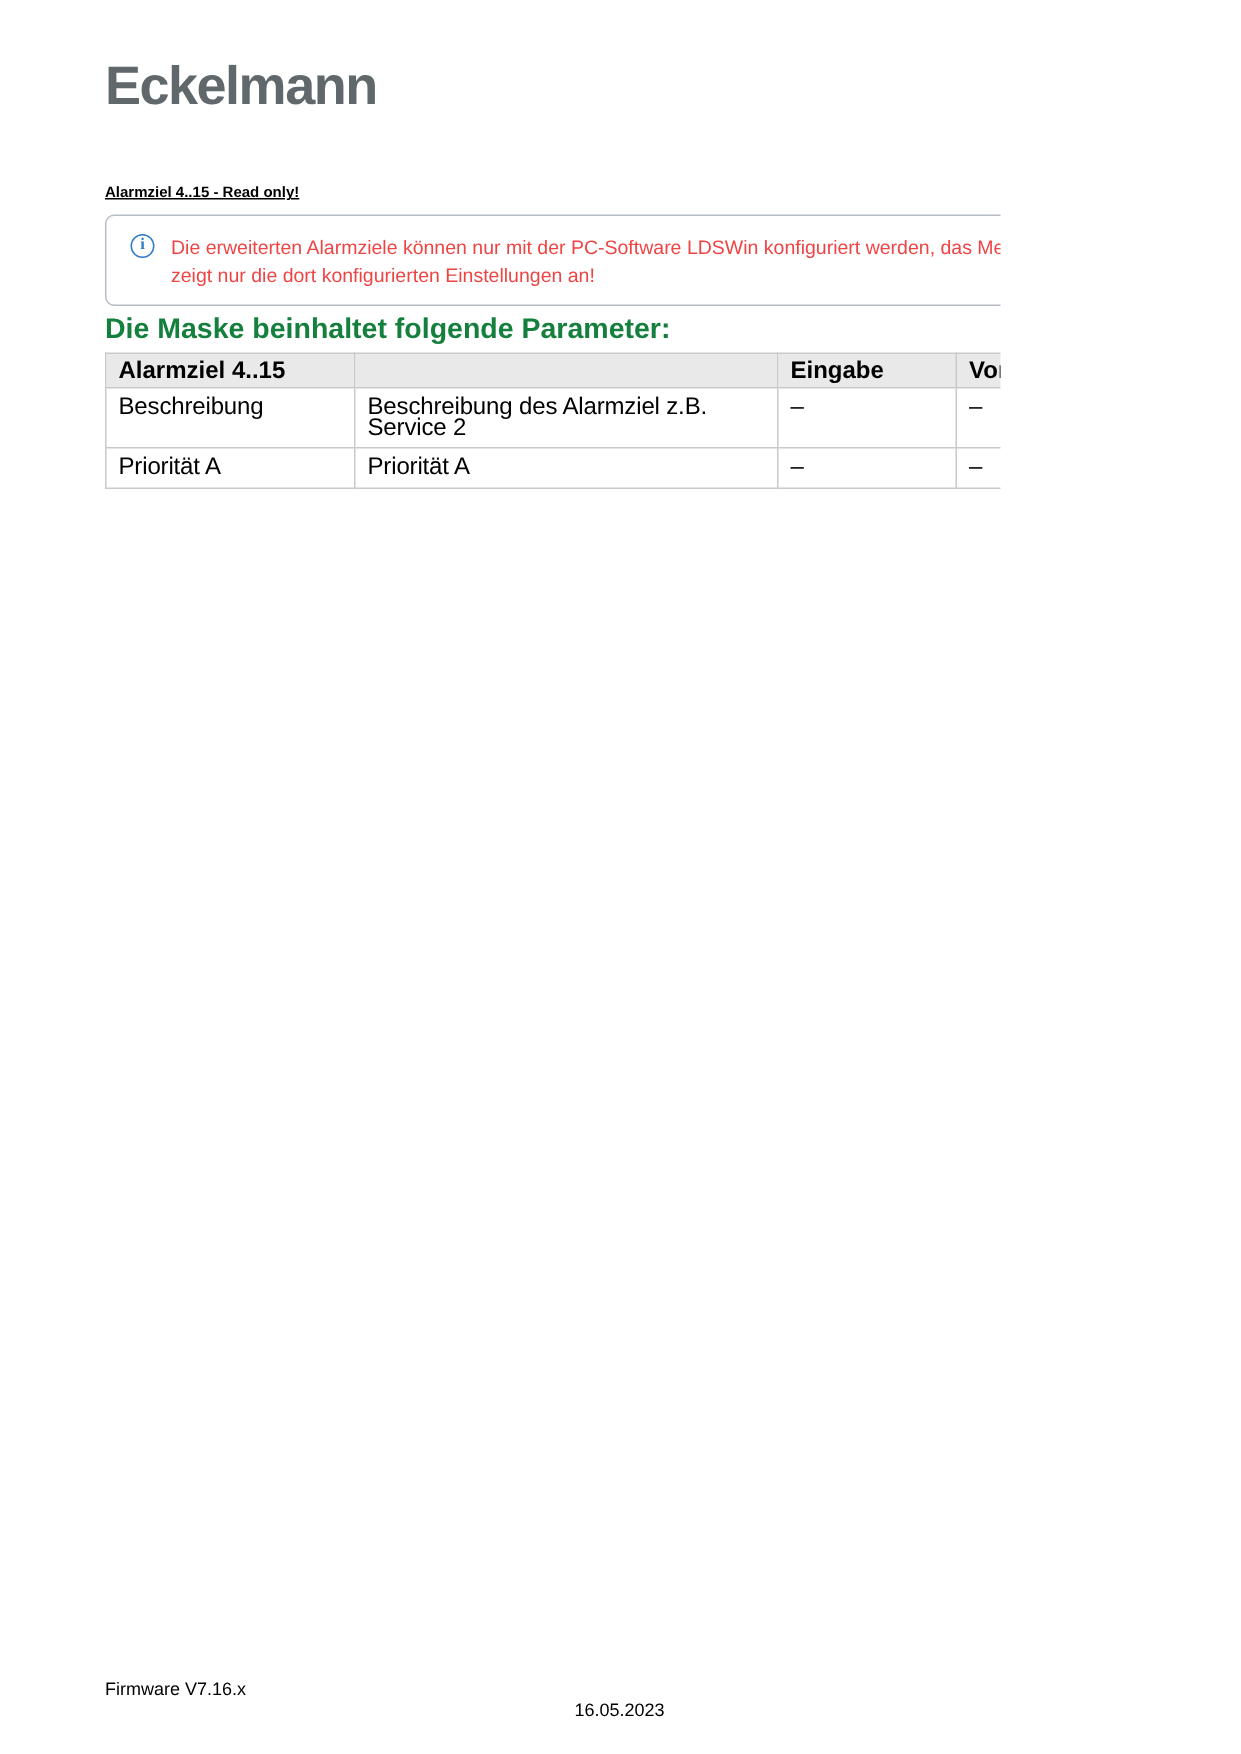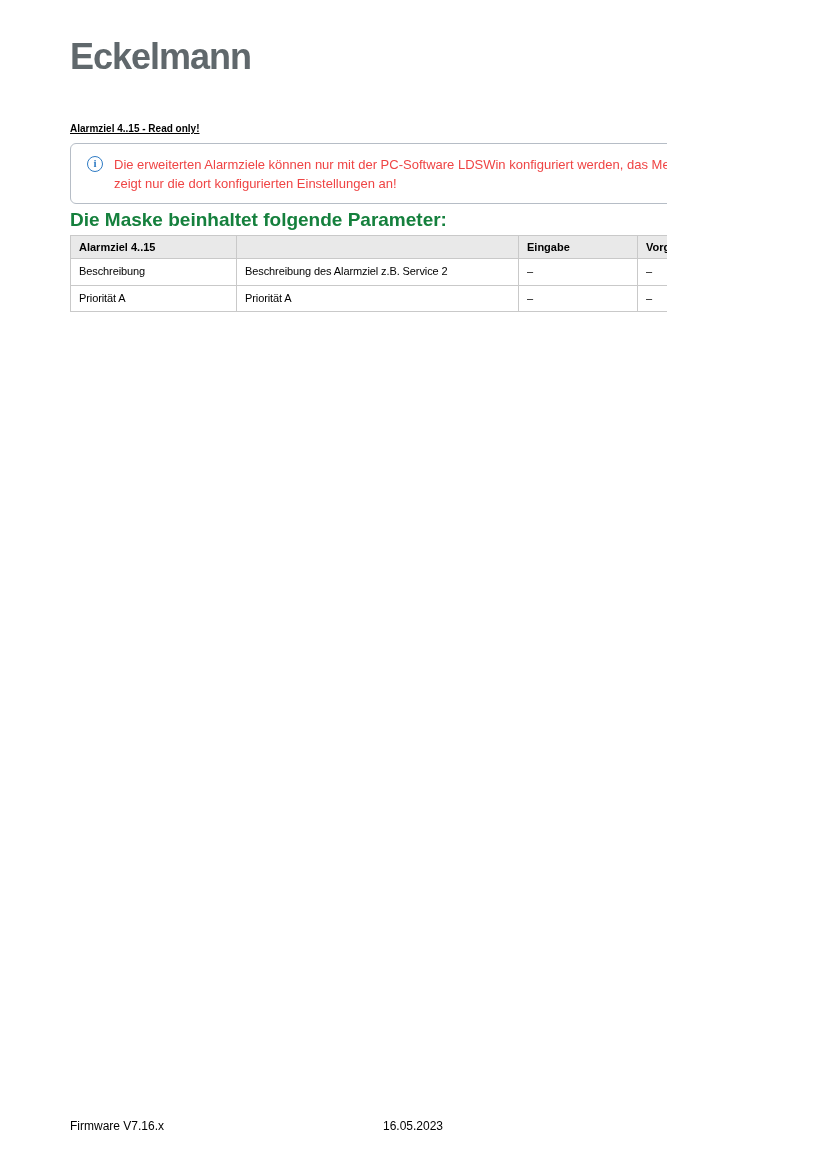--- a/index.html
+++ b/index.html
@@ -76,21 +76,21 @@
     font-size: 19px;
     font-weight: bold;
     line-height: 16px;
     color: #15803d;
   }
   table.params {
     margin-top: 7px;
     width: 686px;
     border-collapse: collapse;
     table-layout: fixed;
-    font-size: 11px;
+    font-size: 16px;
   }
   table.params col.c1 { width: 166px; }
   table.params col.c2 { width: 282px; }
   table.params col.c3 { width: 119px; }
   table.params col.c4 { width: 119px; }
   table.params th, table.params td {
     border: 1px solid #c9c9c9;
     text-align: left;
     vertical-align: top;
     overflow: hidden;
@@ -108,20 +108,21 @@
     letter-spacing: -0.1px;
   }
   .footer {
     position: absolute;
     left: 70px;
     width: 686px;
     top: 1119px;
     display: flex;
     font-size: 12px;
     color: #000000;
+    flex-direction: column;
   }
   .footer span { flex: 1 1 0; }
   .footer .f-center { text-align: center; }
   .footer .f-right { text-align: right; }
 </style>
 </head>
 <body>
 
 <div class="page">
   <div class="content">

